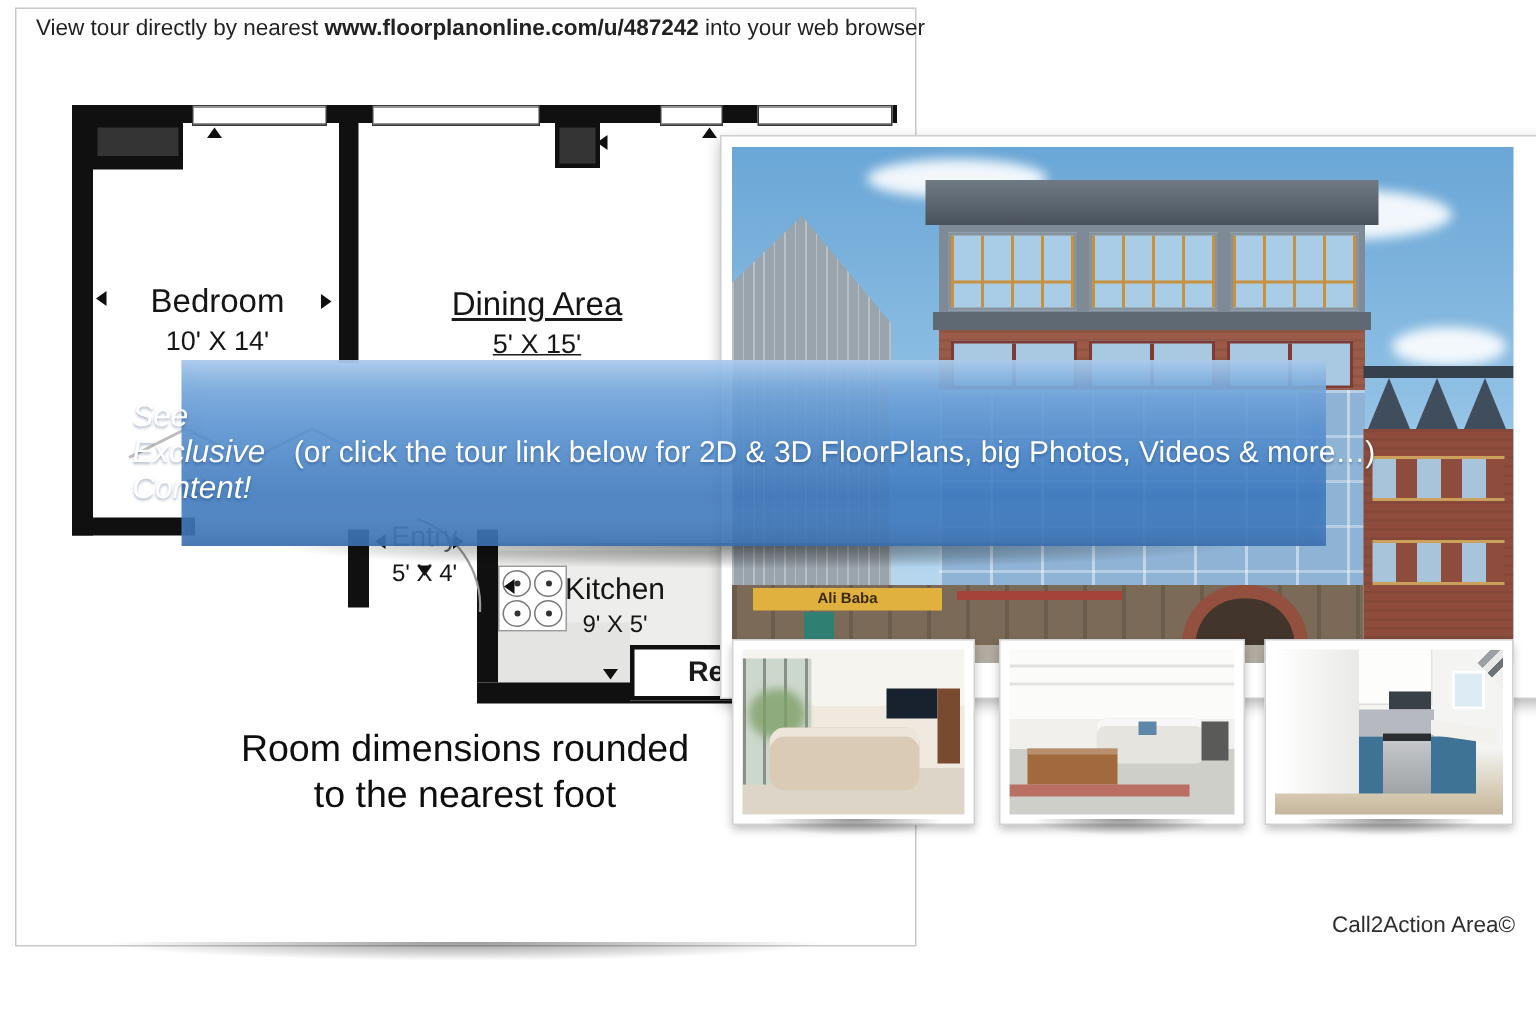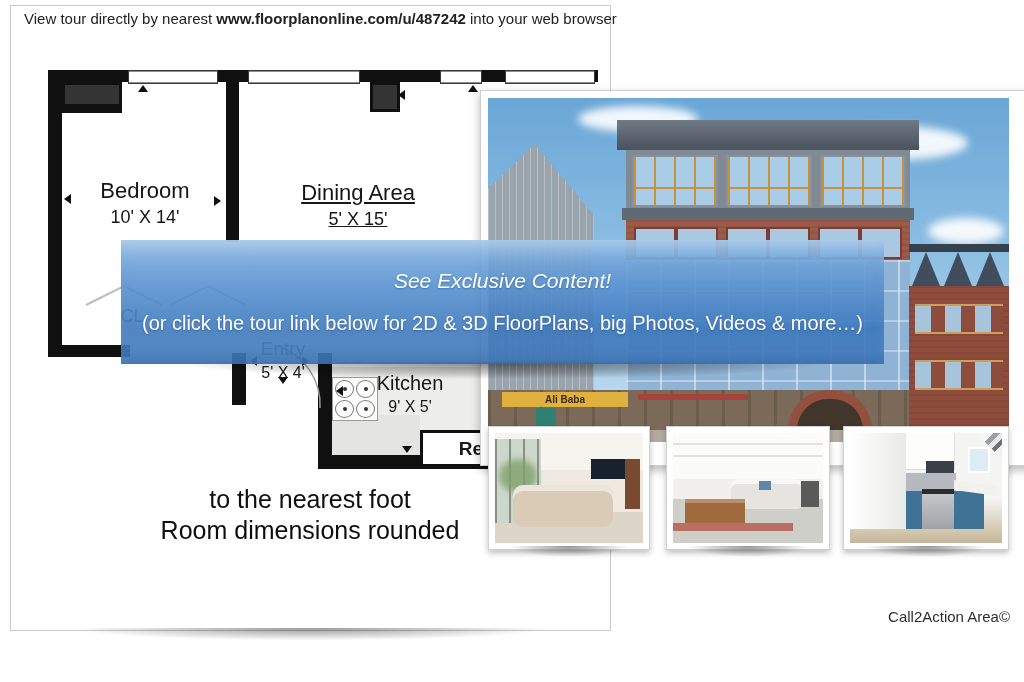--- a/index.html
+++ b/index.html
@@ -12,21 +12,21 @@
   .paper-curl{left:14px;top:628px;width:592px;height:16px;
               background:radial-gradient(ellipse 52% 100% at 50% 0,rgba(0,0,0,.40),rgba(0,0,0,.12) 55%,transparent 78%);}
   .header-line{left:24px;top:10px;font-size:15px;color:#222;white-space:nowrap;}
   .header-line b{font-weight:bold;}
 
   
   .wall{position:absolute;background:#101010;}
   .darkbox{position:absolute;background:#343434;border:3px solid #101010;}
   .window{position:absolute;height:12px;top:70px;background:#fff;border:1px solid #3a3a3a;
           box-shadow:inset 0 3px 0 -2px #8f8f8f, inset 0 -3px 0 -2px #8f8f8f;}
-  .room-label{position:absolute;text-align:center;}
+  .room-label{position:absolute;text-align:center;margin-top:10px;}
   .room-name{font-size:22px;color:#151515;}
   .room-dims{font-size:18px;color:#151515;margin-top:3px;}
   .small-name{font-size:19px;color:#5b6770;}
   .small-dims{font-size:16px;color:#151515;}
   .kfloor{position:absolute;background:#ededeb;}
   .kfloor2{position:absolute;background:#e4e4e2;}
   .refbox{position:absolute;left:420px;top:430px;width:56px;height:31px;background:#fff;border:3px solid #101010;
           display:flex;align-items:center;justify-content:center;font-weight:bold;font-size:19px;padding-left:23px;}
   .stove{position:absolute;left:332px;top:377px;width:40px;height:38px;background:#fff;border:1px solid #9a9a9a;
          display:grid;grid-template-columns:1fr 1fr;grid-template-rows:1fr 1fr;padding:2px;gap:2px;}
@@ -79,21 +79,21 @@
           background:repeating-linear-gradient(90deg,#a8c4da 0 16px,#8d4c3c 16px 30px);
           border-top:2px solid #caa05a;border-bottom:2px solid #caa05a;}
   .street{position:absolute;left:0;top:332px;width:521px;height:12px;background:#b2aba0;}
 
   
   .banner-shadow{left:110px;top:362px;width:784px;height:24px;
                  background:radial-gradient(ellipse 52% 90% at 50% 0,rgba(0,0,0,.5),rgba(0,0,0,.18) 55%,transparent 80%);}
   .banner{left:121px;top:240px;width:763px;height:124px;
           background:linear-gradient(180deg,rgba(133,180,226,.93) 0%,rgba(88,145,207,.90) 38%,rgba(58,118,188,.88) 72%,rgba(74,133,198,.90) 100%);
           box-shadow:inset 0 18px 22px -14px rgba(255,255,255,.45), inset 0 -20px 26px -18px rgba(20,60,120,.5);
-          display:flex;flex-direction:column;align-items:center;justify-content:center;gap:19px;
+          display:flex;flex-direction:row;align-items:center;justify-content:center;gap:19px;
           color:#fff;text-shadow:0 1px 2px rgba(10,40,90,.35);}
   .bn1{font-style:italic;font-size:21px;}
   .bn2{font-size:30px;white-space:nowrap;}
   .bn2 b{font-weight:bold;}
   .bn3{font-size:20px;white-space:nowrap;}
 
   
   .thumb{position:absolute;top:426px;height:110px;background:#fff;border:1px solid #d2d2d2;padding:6px;
          box-shadow:0 3px 6px rgba(0,0,0,.25);}
   .thumb-shadow{position:absolute;left:2%;bottom:-11px;width:96%;height:14px;
@@ -213,22 +213,22 @@
       <div class="small-name">Entry</div>
       <div class="small-dims" style="margin-top:4px;">5' X 4'</div>
     </div>
     <div class="room-label" style="left:368px;top:372px;width:84px;">
       <div class="room-name" style="font-size:20px;">Kitchen</div>
       <div class="room-dims" style="font-size:16px;">9' X 5'</div>
     </div>
   </div>
 
   <div class="abs footnote">
+    <div>Room dimensions rounded</div>
     <div>to the nearest foot</div>
-    <div>Room dimensions rounded</div>
   </div>
 
   <div class="abs photo">
     <div class="scene">
       <div class="cloud" style="left:90px;top:8px;width:120px;height:26px;"></div>
       <div class="cloud" style="left:330px;top:28px;width:150px;height:34px;"></div>
       <div class="cloud" style="left:440px;top:120px;width:76px;height:26px;"></div>
       <div class="cloud" style="left:14px;top:146px;width:60px;height:18px;"></div>
       <div class="cloud" style="left:226px;top:130px;width:70px;height:22px;"></div>
 

